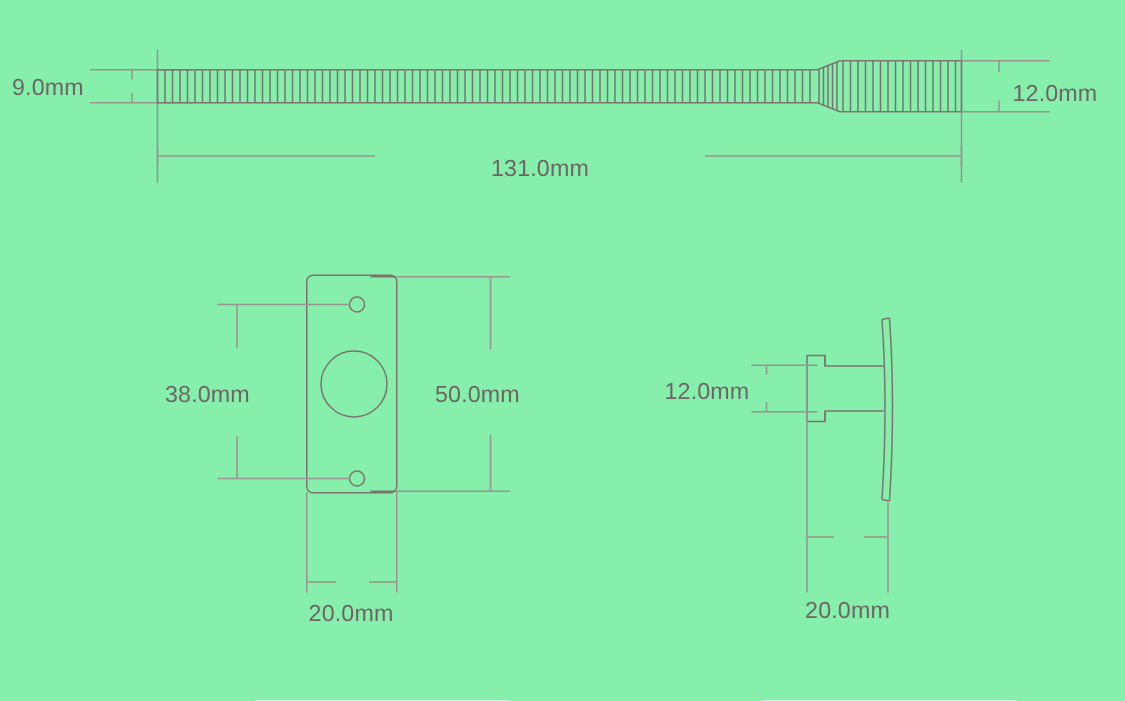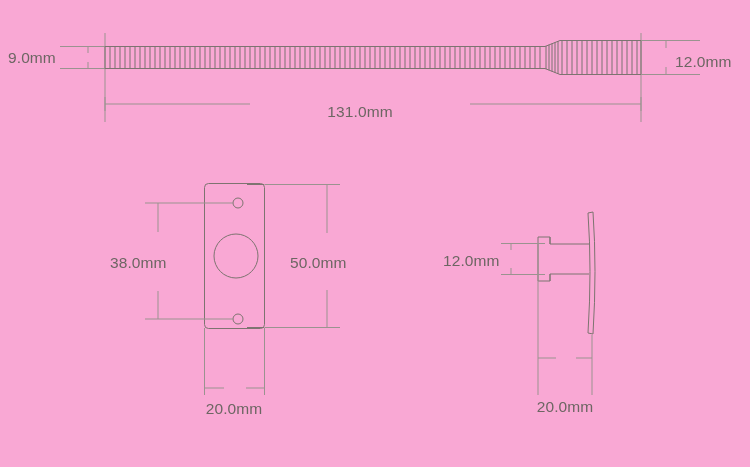--- a/index.html
+++ b/index.html
@@ -7,21 +7,21 @@
     padding: 0;
     background: #ffffff;
   }
   body {
     font-family: "Liberation Sans", sans-serif;
   }
   #drawing-root {
     position: relative;
     width: 750px;
     height: 467px;
-    background: #f9a8d4;
+    background: #86efac;
     overflow: hidden;
   }
   #drawing-svg {
     position: absolute;
     left: 0;
     top: 0;
     width: 750px;
     height: 467px;
     display: block;
   }

